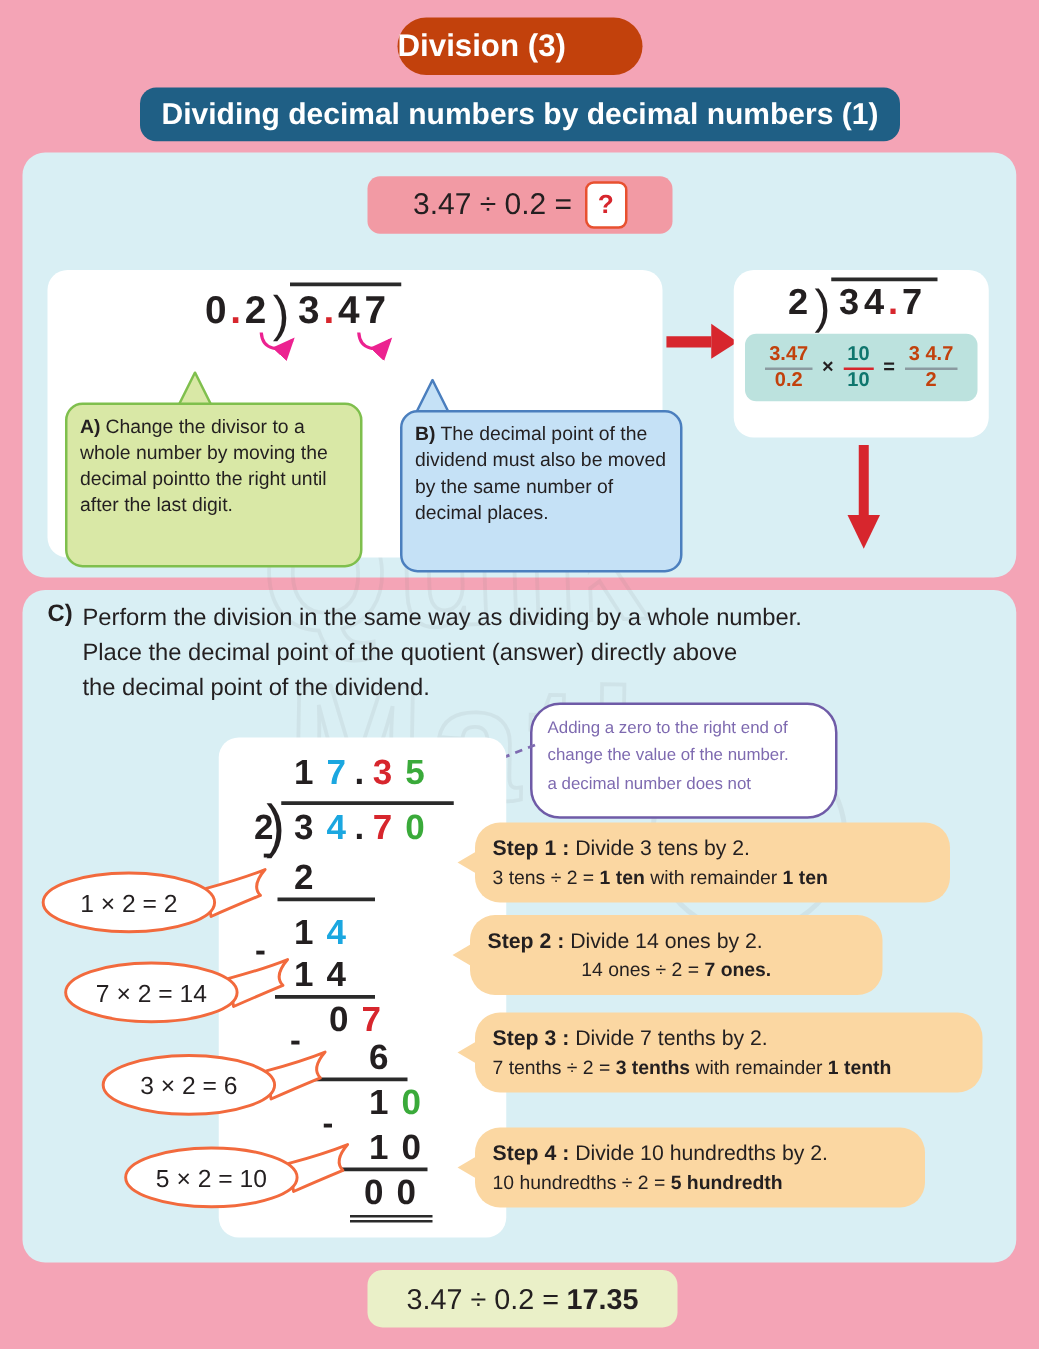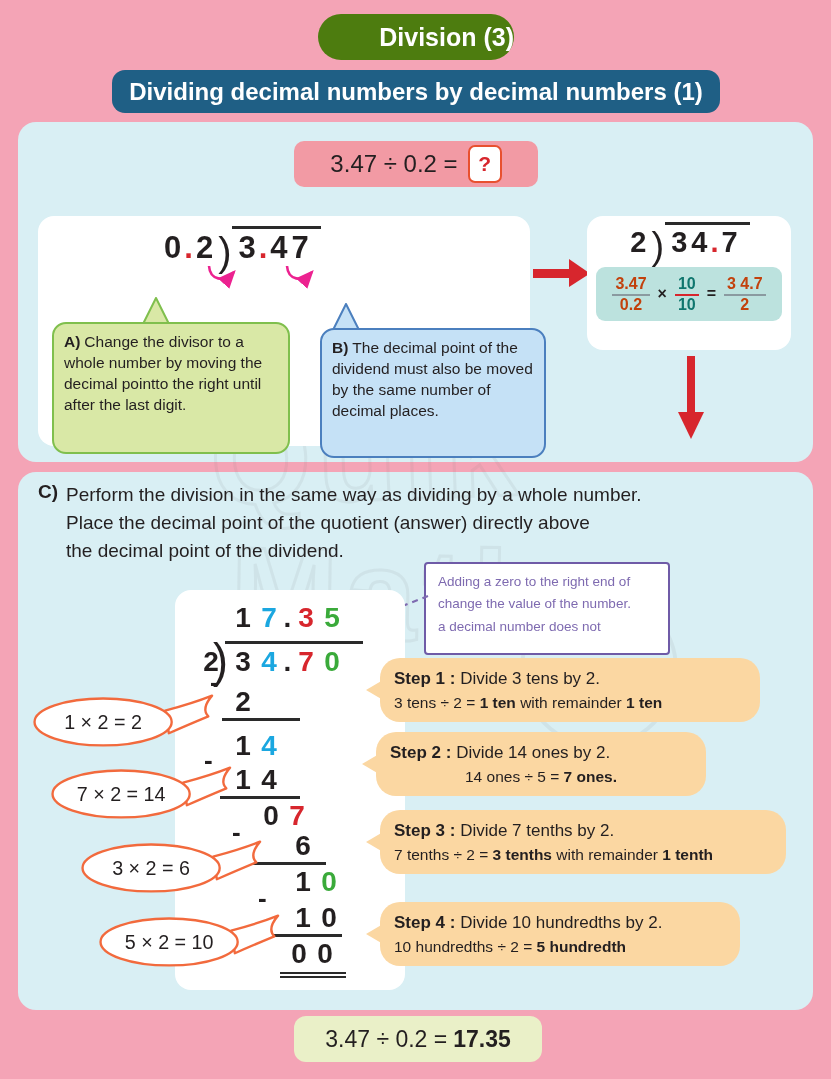--- a/index.html
+++ b/index.html
@@ -1,22 +1,22 @@
 <!DOCTYPE html>
 <html><head>
 <meta charset="utf-8">
 <style>
   html,body{margin:0;padding:0;}
   body{width:831px;height:1079px;background:#F4A4B6;position:relative;overflow:hidden;
        font-family:"Liberation Sans",sans-serif;color:#231F20;}
   .abs{position:absolute;}
 
   
-  .badge-red{left:318px;top:14px;width:196px;height:46px;background:#4d7c0f;border-radius:24px;
-    display:flex;align-items:center;justify-content:flex-end;color:#fff;font-size:25px;font-weight:bold;}
+  .badge-red{left:318px;top:14px;width:196px;height:46px;background:#c2410c;border-radius:24px;
+    display:flex;align-items:center;justify-content:flex-start;color:#fff;font-size:25px;font-weight:bold;}
   .banner-blue{left:112px;top:70px;width:608px;height:43px;background:#1F5F85;border-radius:13px;
     display:flex;align-items:center;justify-content:center;color:#fff;font-size:24px;font-weight:bold;}
 
   
   .panel{background:#D9EFF4;border-radius:18px;}
   .panel1{left:18px;top:122px;width:795px;height:340px;}
   .panel2{left:18px;top:472px;width:795px;height:538px;}
 
   
   .wm{font-size:130px;font-weight:bold;color:transparent;-webkit-text-stroke:3px rgba(130,130,130,0.10);
@@ -71,21 +71,21 @@
   
   .arrow-right{left:533px;top:258px;}
   .arrow-down{left:677px;top:356px;}
 
   
   .sec-c-label{left:38px;top:481px;font-size:19px;font-weight:bold;}
   .sec-c-lines{left:66px;top:481px;width:730px;font-size:19px;line-height:28px;}
 
   
   .note-box{left:424px;top:562px;width:230px;height:82px;background:#fff;border:2.5px solid #6F5BA7;
-    border-radius:4px;color:#7E6AB0;font-size:13.5px;line-height:1.65;padding:7px 0 0 12px;}
+    border-radius:24px;color:#7E6AB0;font-size:13.5px;line-height:1.65;padding:7px 0 0 12px;}
   .dashed-arrow{left:328px;top:588px;}
 
   
   .ld-box{left:175px;top:590px;width:230px;height:400px;background:#fff;border-radius:16px;}
   .ld{left:196px;top:600px;width:185px;height:385px;font-weight:bold;font-size:28px;}
   .ldrow{position:absolute;display:flex;}
   .ldrow .dg{width:26px;text-align:center;}
   .ldrow .dg-dot{width:11px;}
   .ld-quot{left:34px;top:2px;}
   .ld-dividend{left:34px;top:46px;}
@@ -344,21 +344,21 @@
   <ellipse cx="76" cy="28" rx="73" ry="25" fill="#fff" stroke="#F26A3D" stroke-width="2.5"></ellipse>
   <text x="76" y="36" text-anchor="middle" font-size="21" fill="#231F20" font-family="Liberation Sans, sans-serif">5 × 2 = 10</text>
 </svg>
 
 <div class="abs step s1">
   <div><span class="t">Step 1 :</span><span> Divide 3 tens by 2.</span></div>
   <div class="detail"><span>3 tens  ÷ 2 = </span><span class="bold">1 ten</span><span>  with remainder </span><span class="bold">1 ten</span></div>
 </div>
 <div class="abs step s2">
   <div><span class="t">Step 2 :</span><span> Divide 14 ones by 2.</span></div>
-  <div class="detail center"><span>14 ones ÷  5 =  </span><span class="bold">7 ones.</span></div>
+  <div class="detail center"><span>14 ones ÷  2 =  </span><span class="bold">7 ones.</span></div>
 </div>
 <div class="abs step s3">
   <div><span class="t">Step 3 :</span><span> Divide 7 tenths by 2.</span></div>
   <div class="detail"><span>7 tenths ÷ 2 = </span><span class="bold">3 tenths</span><span>  with remainder </span><span class="bold">1 tenth</span></div>
 </div>
 <div class="abs step s4">
   <div><span class="t">Step 4 :</span><span> Divide 10 hundredths by 2.</span></div>
   <div class="detail"><span>10 hundredths ÷ 2 =  </span><span class="bold">5 hundredth</span></div>
 </div>
 

